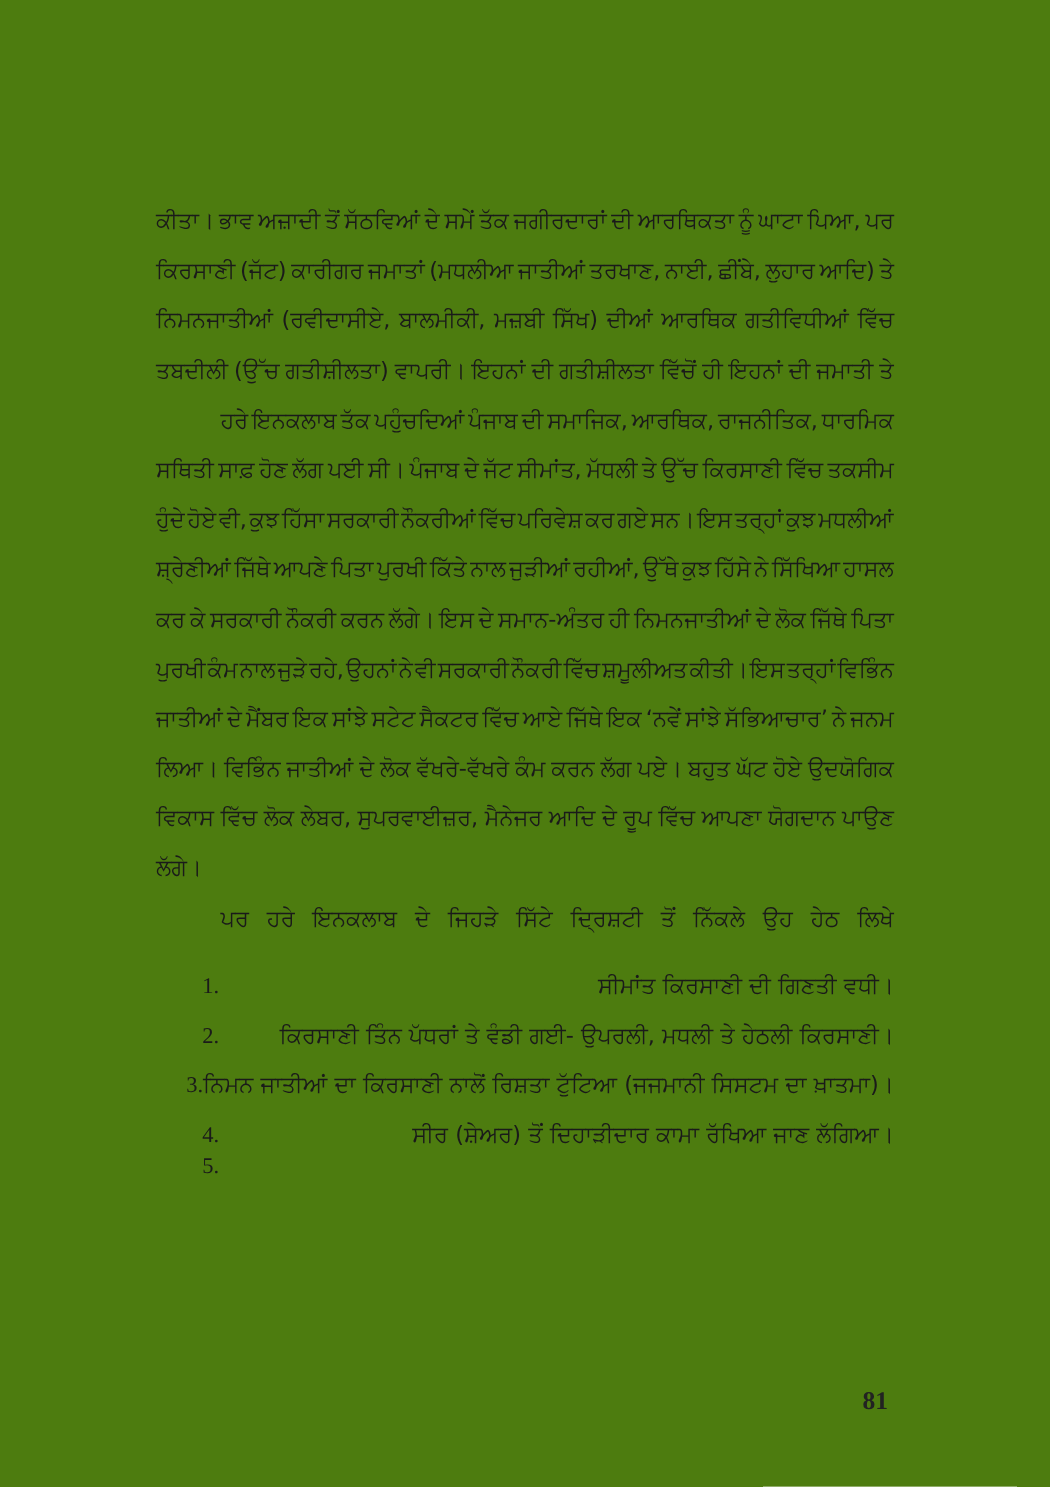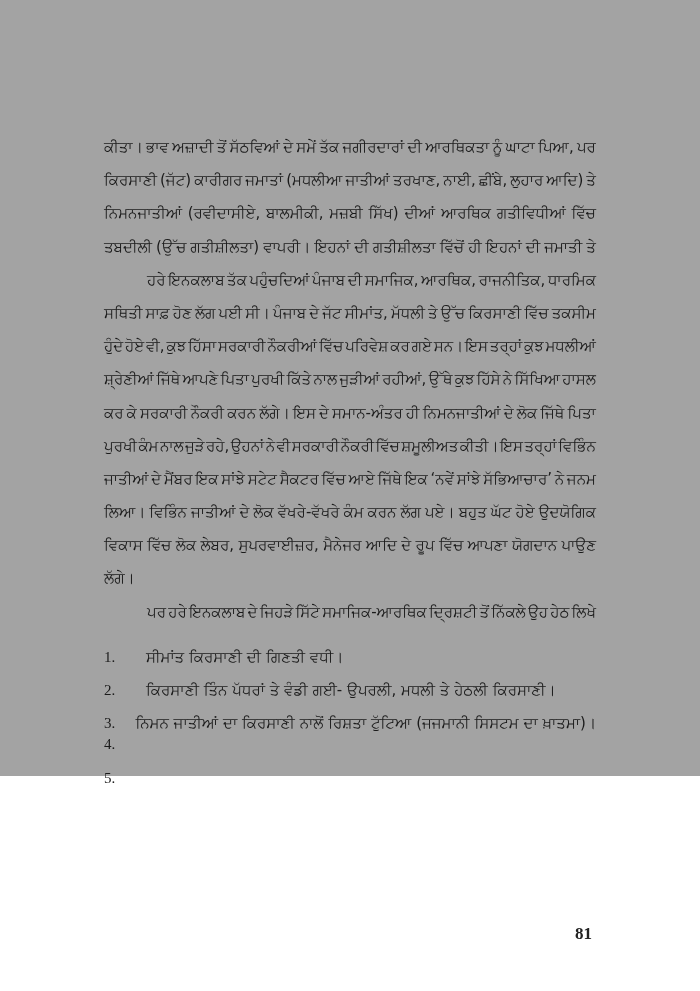--- a/index.html
+++ b/index.html
@@ -12,22 +12,23 @@
       height: 991px;
       position: relative;
       overflow: hidden;
       color: #1a1a1a;
       font-family: "DejaVu Sans", "Liberation Sans", sans-serif;
     }
     .page {
       position: absolute;
       left: 0; top: 0;
       width: 700px;
-      height: 776px;
-      background: #a3a3a3;
+      height: 991px;
+      background: #4d7c0f;
+      text-align: right;
     }
     .text-block {
       position: absolute;
       left: 104px;
       top: 134px;
       width: 492px;
     }
     .line {
       height: 33.2px;
       line-height: 27px;
@@ -284,21 +285,20 @@
         </div>
       </div>
       <div>
         <div class="line justify indent">
           <span class="w">ਪਰ</span>
           <span class="w">ਹਰੇ</span>
           <span class="w">ਇਨਕਲਾਬ</span>
           <span class="w">ਦੇ</span>
           <span class="w">ਜਿਹੜੇ</span>
           <span class="w">ਸਿੱਟੇ</span>
-          <span class="w">ਸਮਾਜਿਕ-ਆਰਥਿਕ</span>
           <span class="w">ਦ੍ਰਿਸ਼ਟੀ</span>
           <span class="w">ਤੋਂ</span>
           <span class="w">ਨਿੱਕਲੇ</span>
           <span class="w">ਉਹ</span>
           <span class="w">ਹੇਠ</span>
           <span class="w">ਲਿਖੇ</span>
         </div>
       </div>
       <div class="list-item">
         <span class="list-num">1.</span>
@@ -307,19 +307,20 @@
       <div class="list-item">
         <span class="list-num">2.</span>
         <span class="list-text">ਕਿਰਸਾਣੀ ਤਿੰਨ ਪੱਧਰਾਂ ਤੇ ਵੰਡੀ ਗਈ- ਉਪਰਲੀ, ਮਧਲੀ ਤੇ ਹੇਠਲੀ ਕਿਰਸਾਣੀ।</span>
       </div>
       <div class="list-item">
         <span class="list-num">3.</span>
         <span class="list-text">ਨਿਮਨ ਜਾਤੀਆਂ ਦਾ ਕਿਰਸਾਣੀ ਨਾਲੋਂ ਰਿਸ਼ਤਾ ਟੁੱਟਿਆ (ਜਜਮਾਨੀ ਸਿਸਟਮ ਦਾ ਖ਼ਾਤਮਾ)।</span>
       </div>
       <div class="list-item">
         <span class="list-num">4.</span>
+        <span class="list-text">ਸੀਰ (ਸ਼ੇਅਰ) ਤੋਂ ਦਿਹਾੜੀਦਾਰ ਕਾਮਾ ਰੱਖਿਆ ਜਾਣ ਲੱਗਿਆ।</span>
       </div>
       <div class="list-item">
         <span class="list-num">5.</span>
       </div>
     </div>
   <div class="page-number">81</div>
 </div>
 
 </body></html>

